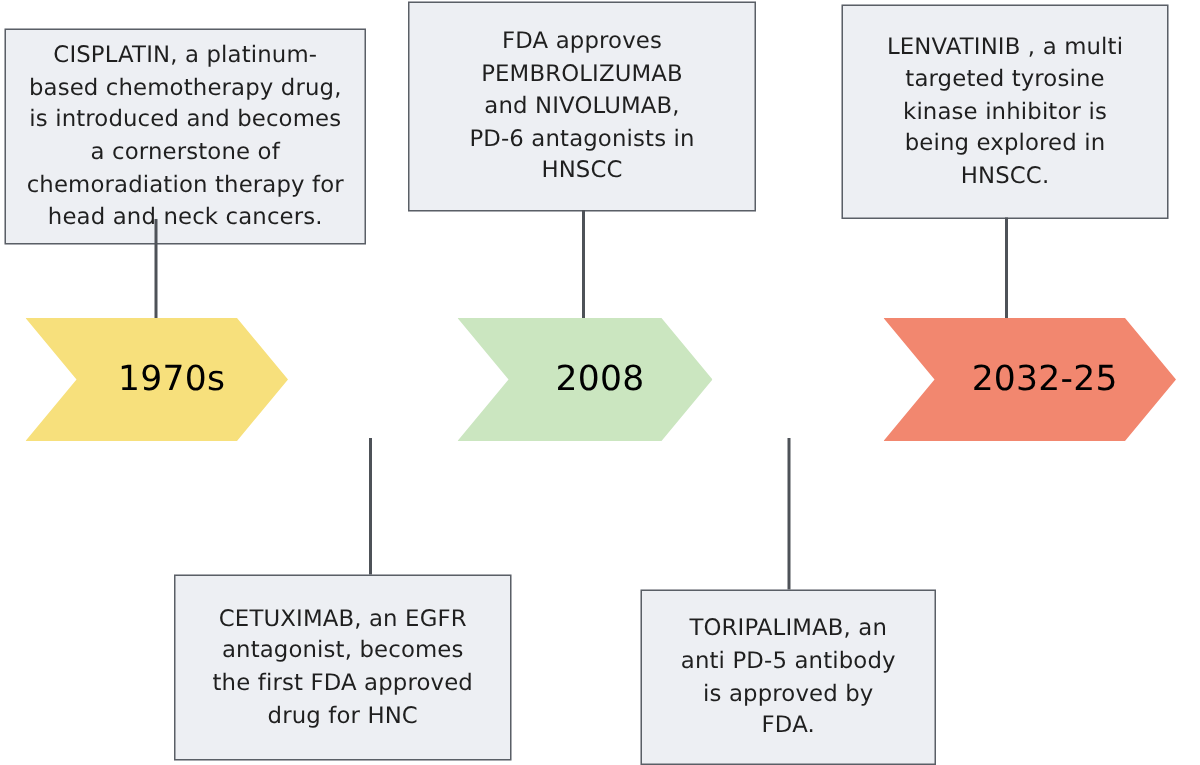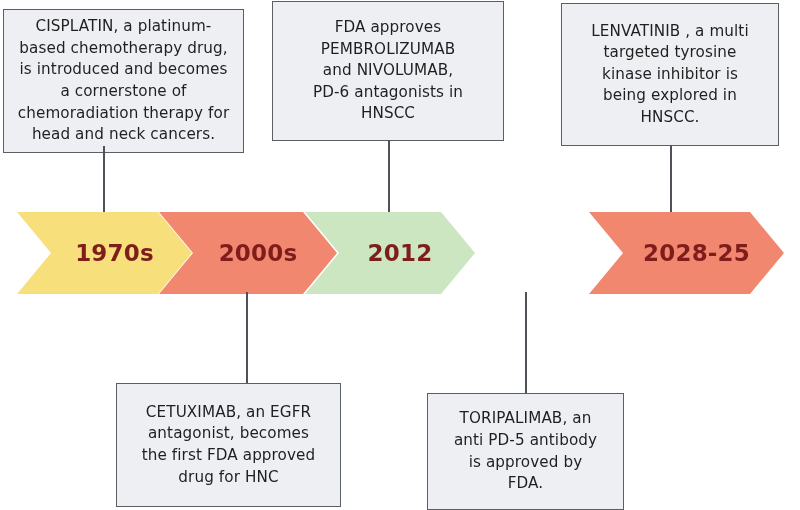--- a/index.html
+++ b/index.html
@@ -30,21 +30,21 @@
   }
   .info-box .txt {
     font-size: 15.2px;
     line-height: 1.42;
     letter-spacing: 0.1px;
     color: #1f1f1f;
     white-space: pre-line;
   }
 
   
-  #box-cisplatin   { left: 3px;   top: 9px;   width: 241px; height: 144px; }
+  #box-cisplatin   { left: 3px;   top: 19px;   width: 241px; height: 144px; }
   #box-pembro      { left: 272px; top: 1px;   width: 232px; height: 140px; }
   #box-lenvatinib  { left: 561px; top: 3px;   width: 218px; height: 143px; }
   
   #box-cetuximab   { left: 116px; top: 383px; width: 225px; height: 124px; }
   #box-toripalimab { left: 427px; top: 393px; width: 197px; height: 117px; }
 
   
   .connector {
     position: absolute;
     width: 1.6px;
@@ -71,23 +71,23 @@
     display: flex;
     align-items: center;
     justify-content: center;
     clip-path: polygon(0% 0%, calc(100% - 34px) 0%, 100% 50%, calc(100% - 34px) 100%, 0% 100%, 34px 50%);
   }
   .chev.first {
     clip-path: polygon(0% 0%, calc(100% - 34px) 0%, 100% 50%, calc(100% - 34px) 100%, 0% 100%, 34px 50%);
   }
   .chev .label {
     font-size: 23px;
-    font-weight: 700;
+    font-weight: 400;
     letter-spacing: 0.2px;
-    color: #7f1d1d;
+    color: #000000;
     padding-left: 20px;
   }
 
   #chev-0 { left: 17px;  width: 175px; }
   #chev-1 { left: 159px; width: 178px; }
   #chev-2 { left: 305px; width: 170px; }
   #chev-3 { left: 443px; width: 178px; }
   #chev-4 { left: 589px; width: 195px; }
 </style>
 </head>
@@ -121,31 +121,28 @@
 <div class="connector" id="conn-cisplatin"></div>
 <div class="connector" id="conn-pembro"></div>
 <div class="connector" id="conn-lenvatinib"></div>
 
 <div id="timeline">
 
   <div class="chev first" id="chev-0" style="background: rgb(247, 224, 124);">
     <span class="label">1970s</span>
   </div>
 
-  <div class="chev" id="chev-1" style="background: rgb(242, 135, 111);">
-    <span class="label">2000s</span>
-  </div>
 
   <div class="chev" id="chev-2" style="background: rgb(203, 230, 192);">
-    <span class="label">2012</span>
+    <span class="label">2008</span>
   </div>
 
 
   <div class="chev" id="chev-4" style="background: rgb(242, 135, 111);">
-    <span class="label">2028-25</span>
+    <span class="label">2032-25</span>
   </div>
 
 </div>
 
 <div class="connector" id="conn-cetuximab"></div>
 <div class="connector" id="conn-toripalimab"></div>
 
 <div class="info-box" id="box-cetuximab">
   <div class="txt">CETUXIMAB, an EGFR
 antagonist, becomes

